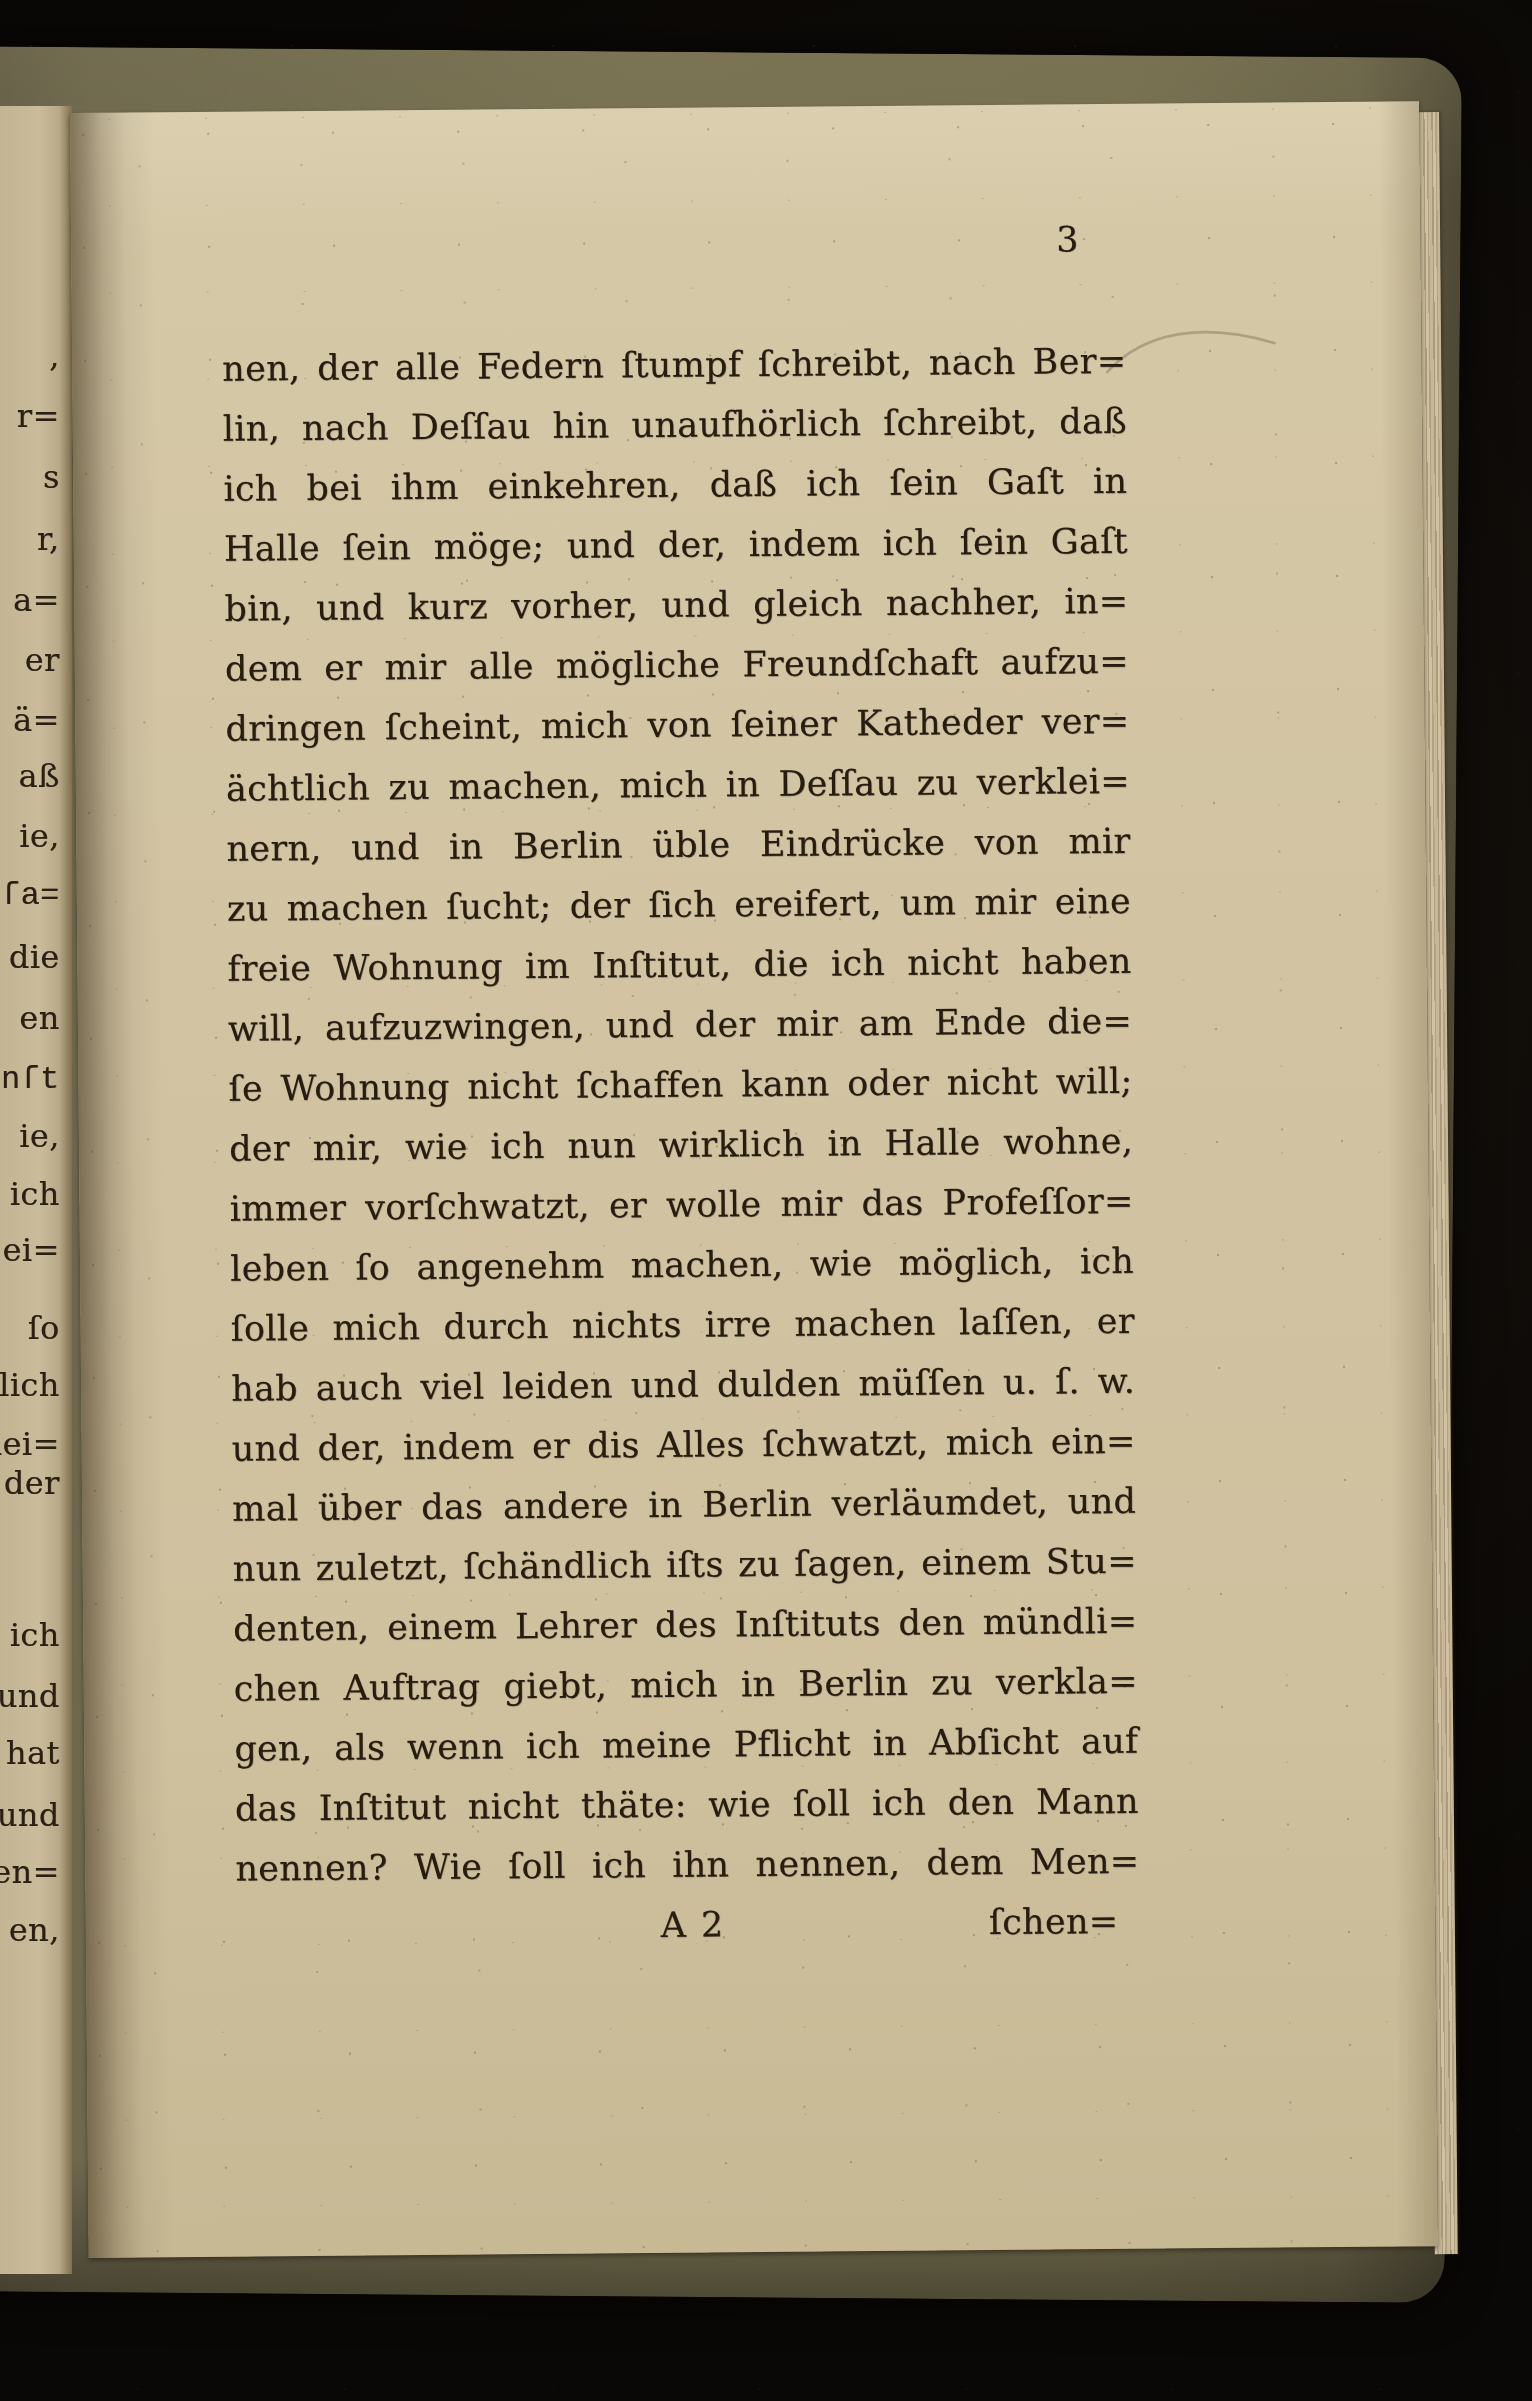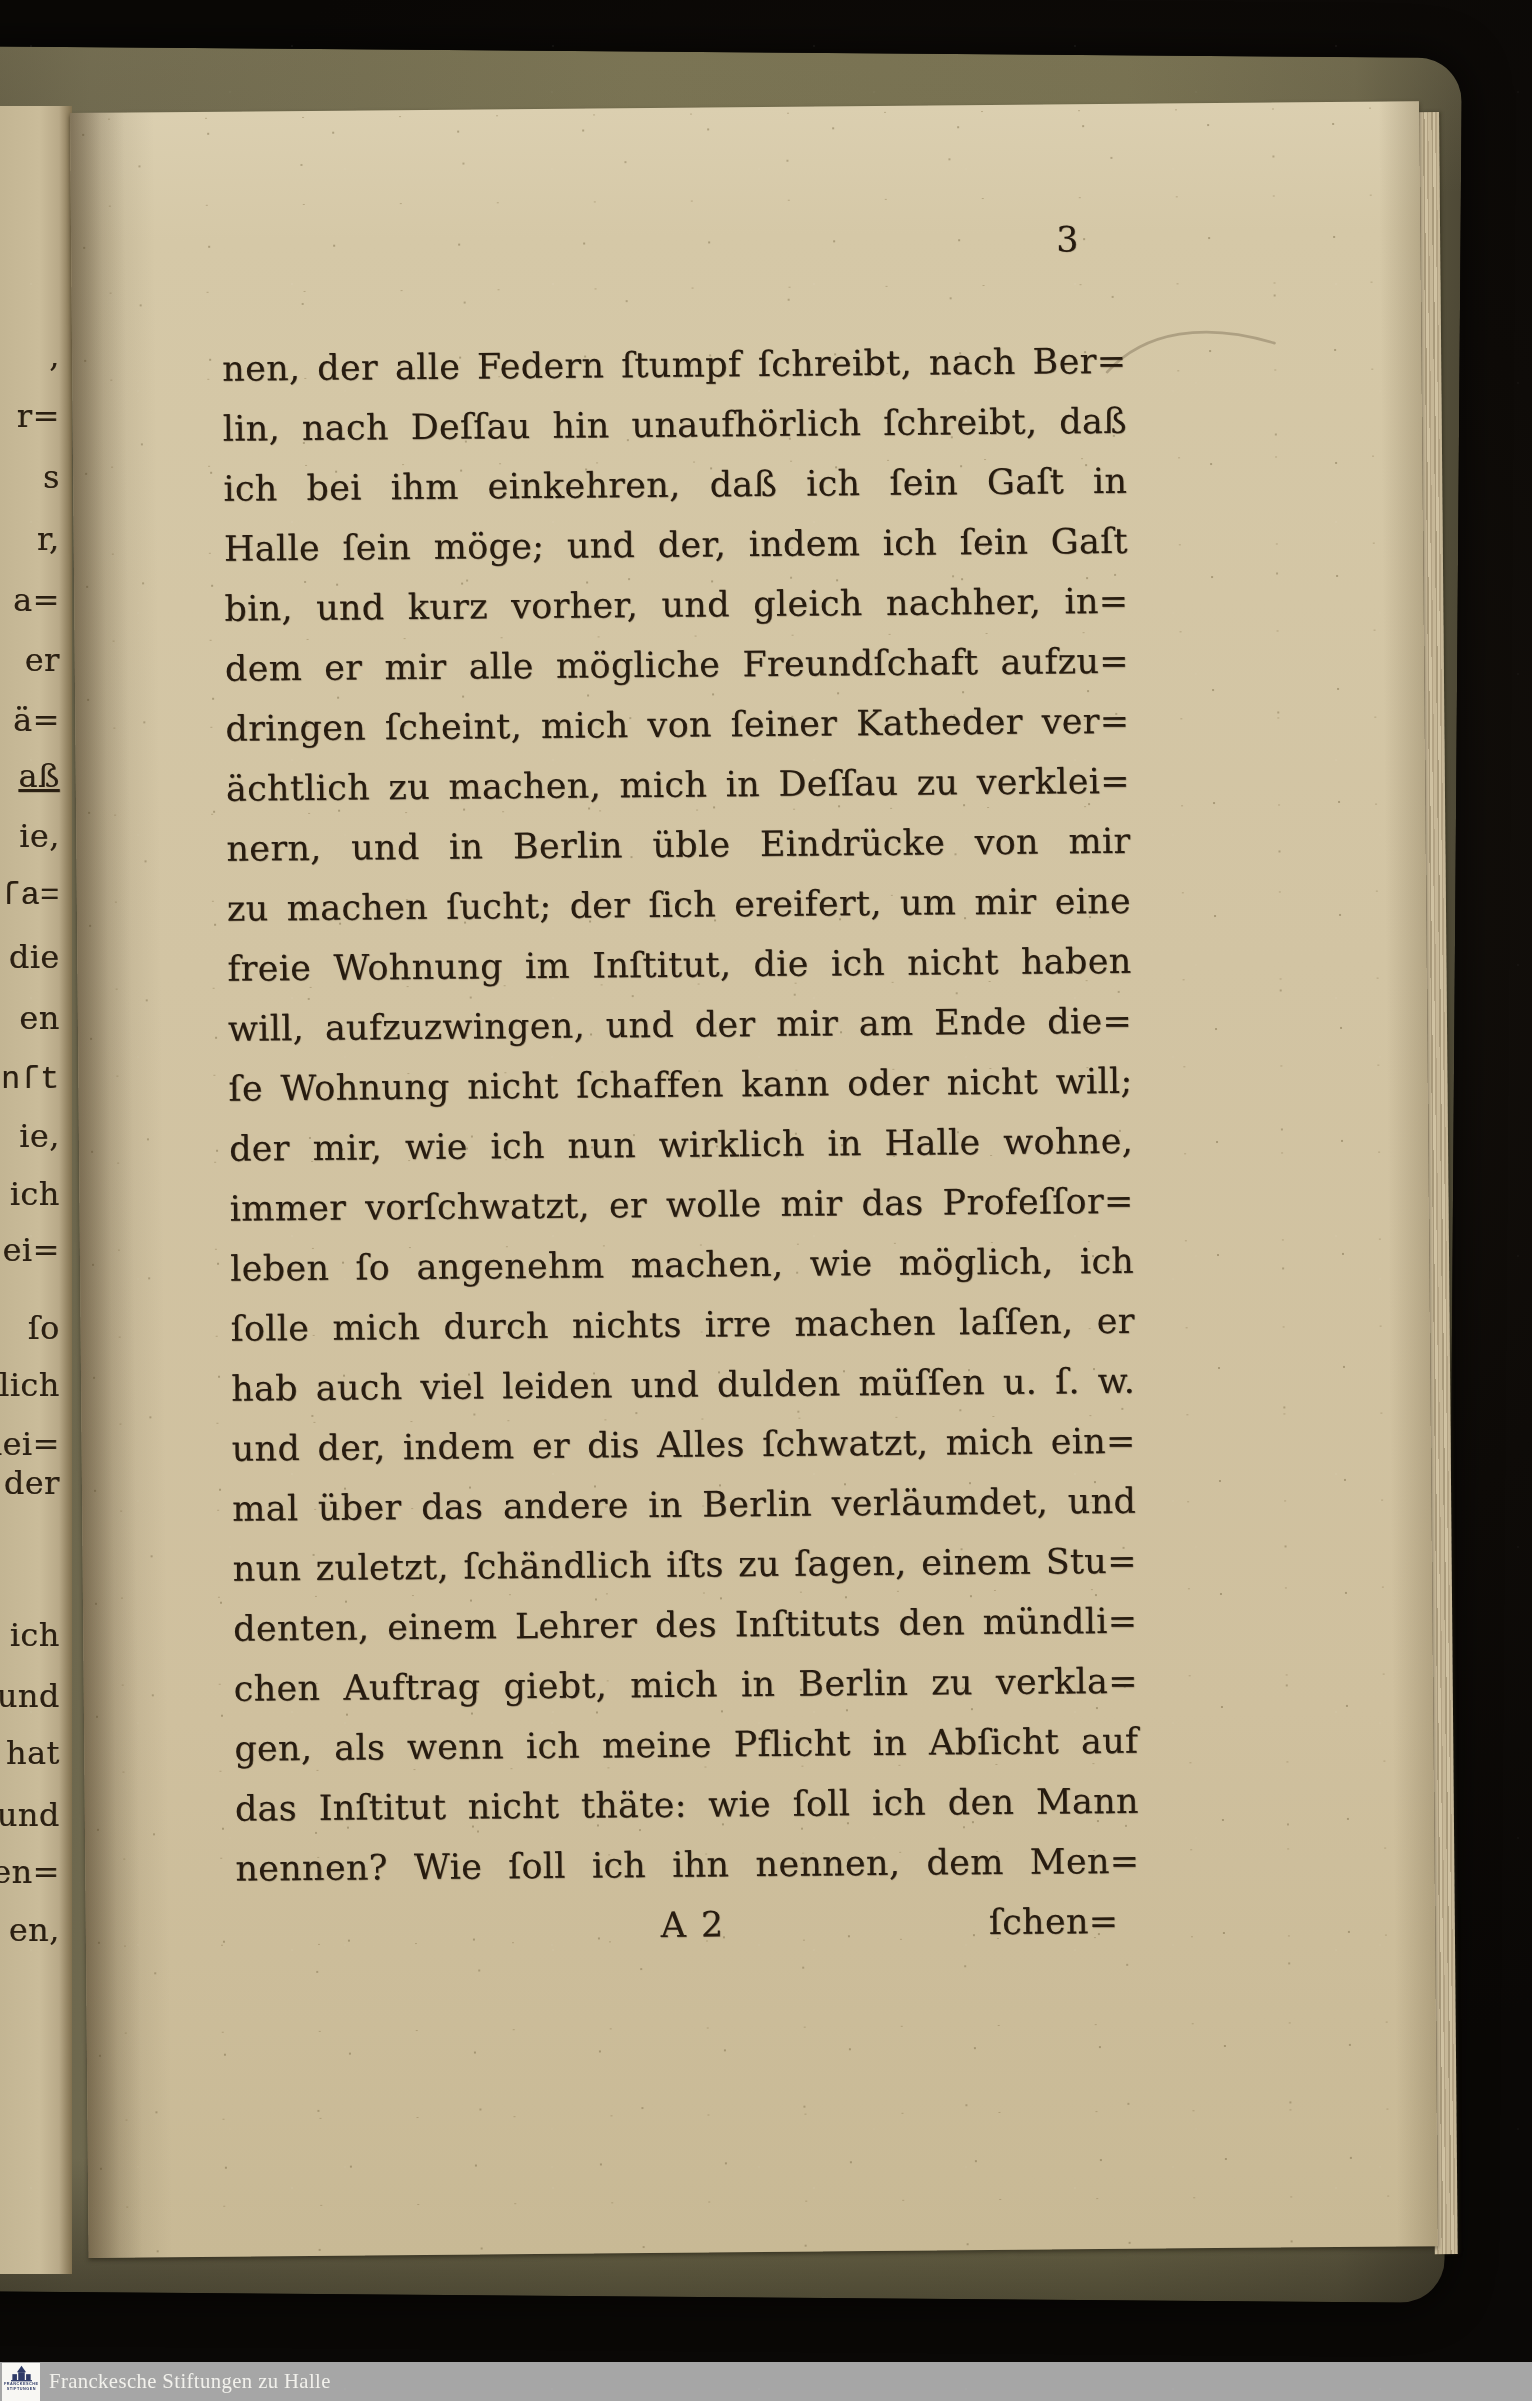--- a/index.html
+++ b/index.html
@@ -124,21 +124,21 @@
       <div class="frag" style="top: 352px;">s</div>
 
       <div class="frag" style="top: 414px;">r,</div>
 
       <div class="frag" style="top: 475px;">a=</div>
 
       <div class="frag" style="top: 535px;">er</div>
 
       <div class="frag" style="top: 595px;">ä=</div>
 
-      <div class="frag" style="top: 651px; text-decoration: underline;">aß</div>
+      <div class="frag" style="top: 651px;">aß</div>
 
       <div class="frag" style="top: 711px;">ie,</div>
 
       <div class="frag" style="top: 771px; font-family: Liberation Mono, monospace;">ſa=</div>
 
       <div class="frag" style="top: 832px;">die</div>
 
       <div class="frag" style="top: 893px;">en</div>
 
       <div class="frag" style="top: 955px; font-family: Liberation Mono, monospace;">nſt</div>
@@ -235,29 +235,15 @@
 
           <div class="line">nennen?  Wie ſoll ich ihn nennen, dem Men=</div>
         </div>
       <div class="sigrow">
         <span class="sigmark">A 2</span>
         <span class="catchword">ſchen=</span>
       </div>
     </div>
   </div>
 
-  <div class="bar">
-    <div class="logo-box">
-      <svg width="23" height="17" viewBox="0 0 34 26" fill="#2e3a67">
-        <rect x="3" y="14" width="7" height="9"></rect>
-        <rect x="24" y="14" width="7" height="9"></rect>
-        <rect x="12" y="11" width="10" height="12"></rect>
-        <polygon points="17,1 10,11 24,11"></polygon>
-        <rect x="1" y="23" width="32" height="2"></rect>
-      </svg>
-      <div class="logo-cap">FRANCKESCHE</div>
-      <div class="logo-cap">STIFTUNGEN</div>
-    </div>
-    <div class="bar-text">Franckesche Stiftungen zu Halle</div>
-  </div>
 
 </div>
 
 
 </body></html>

